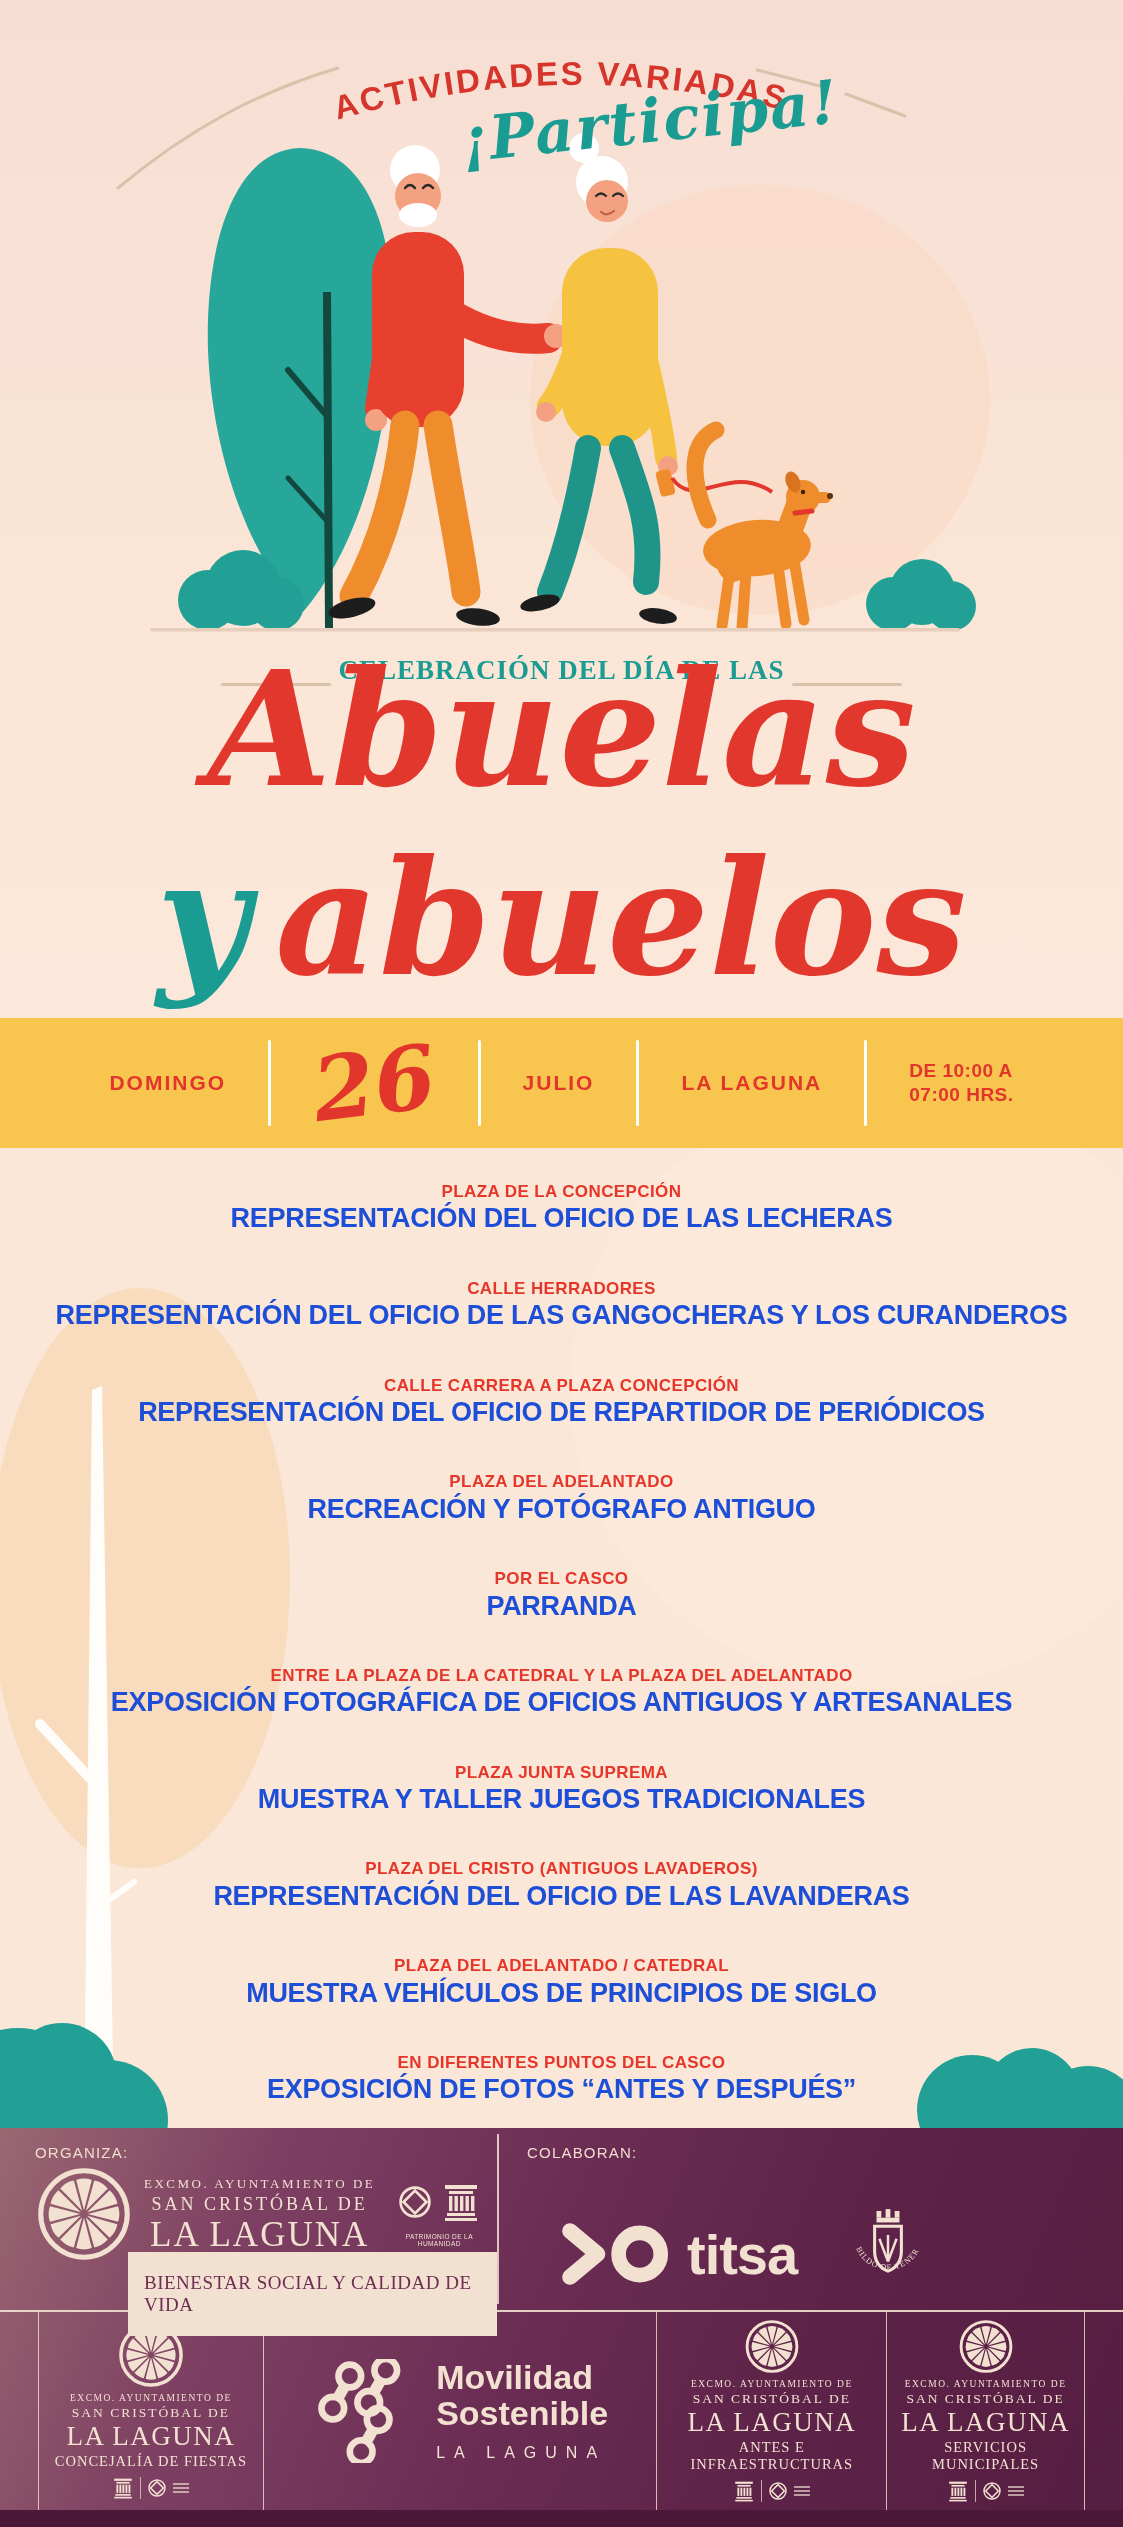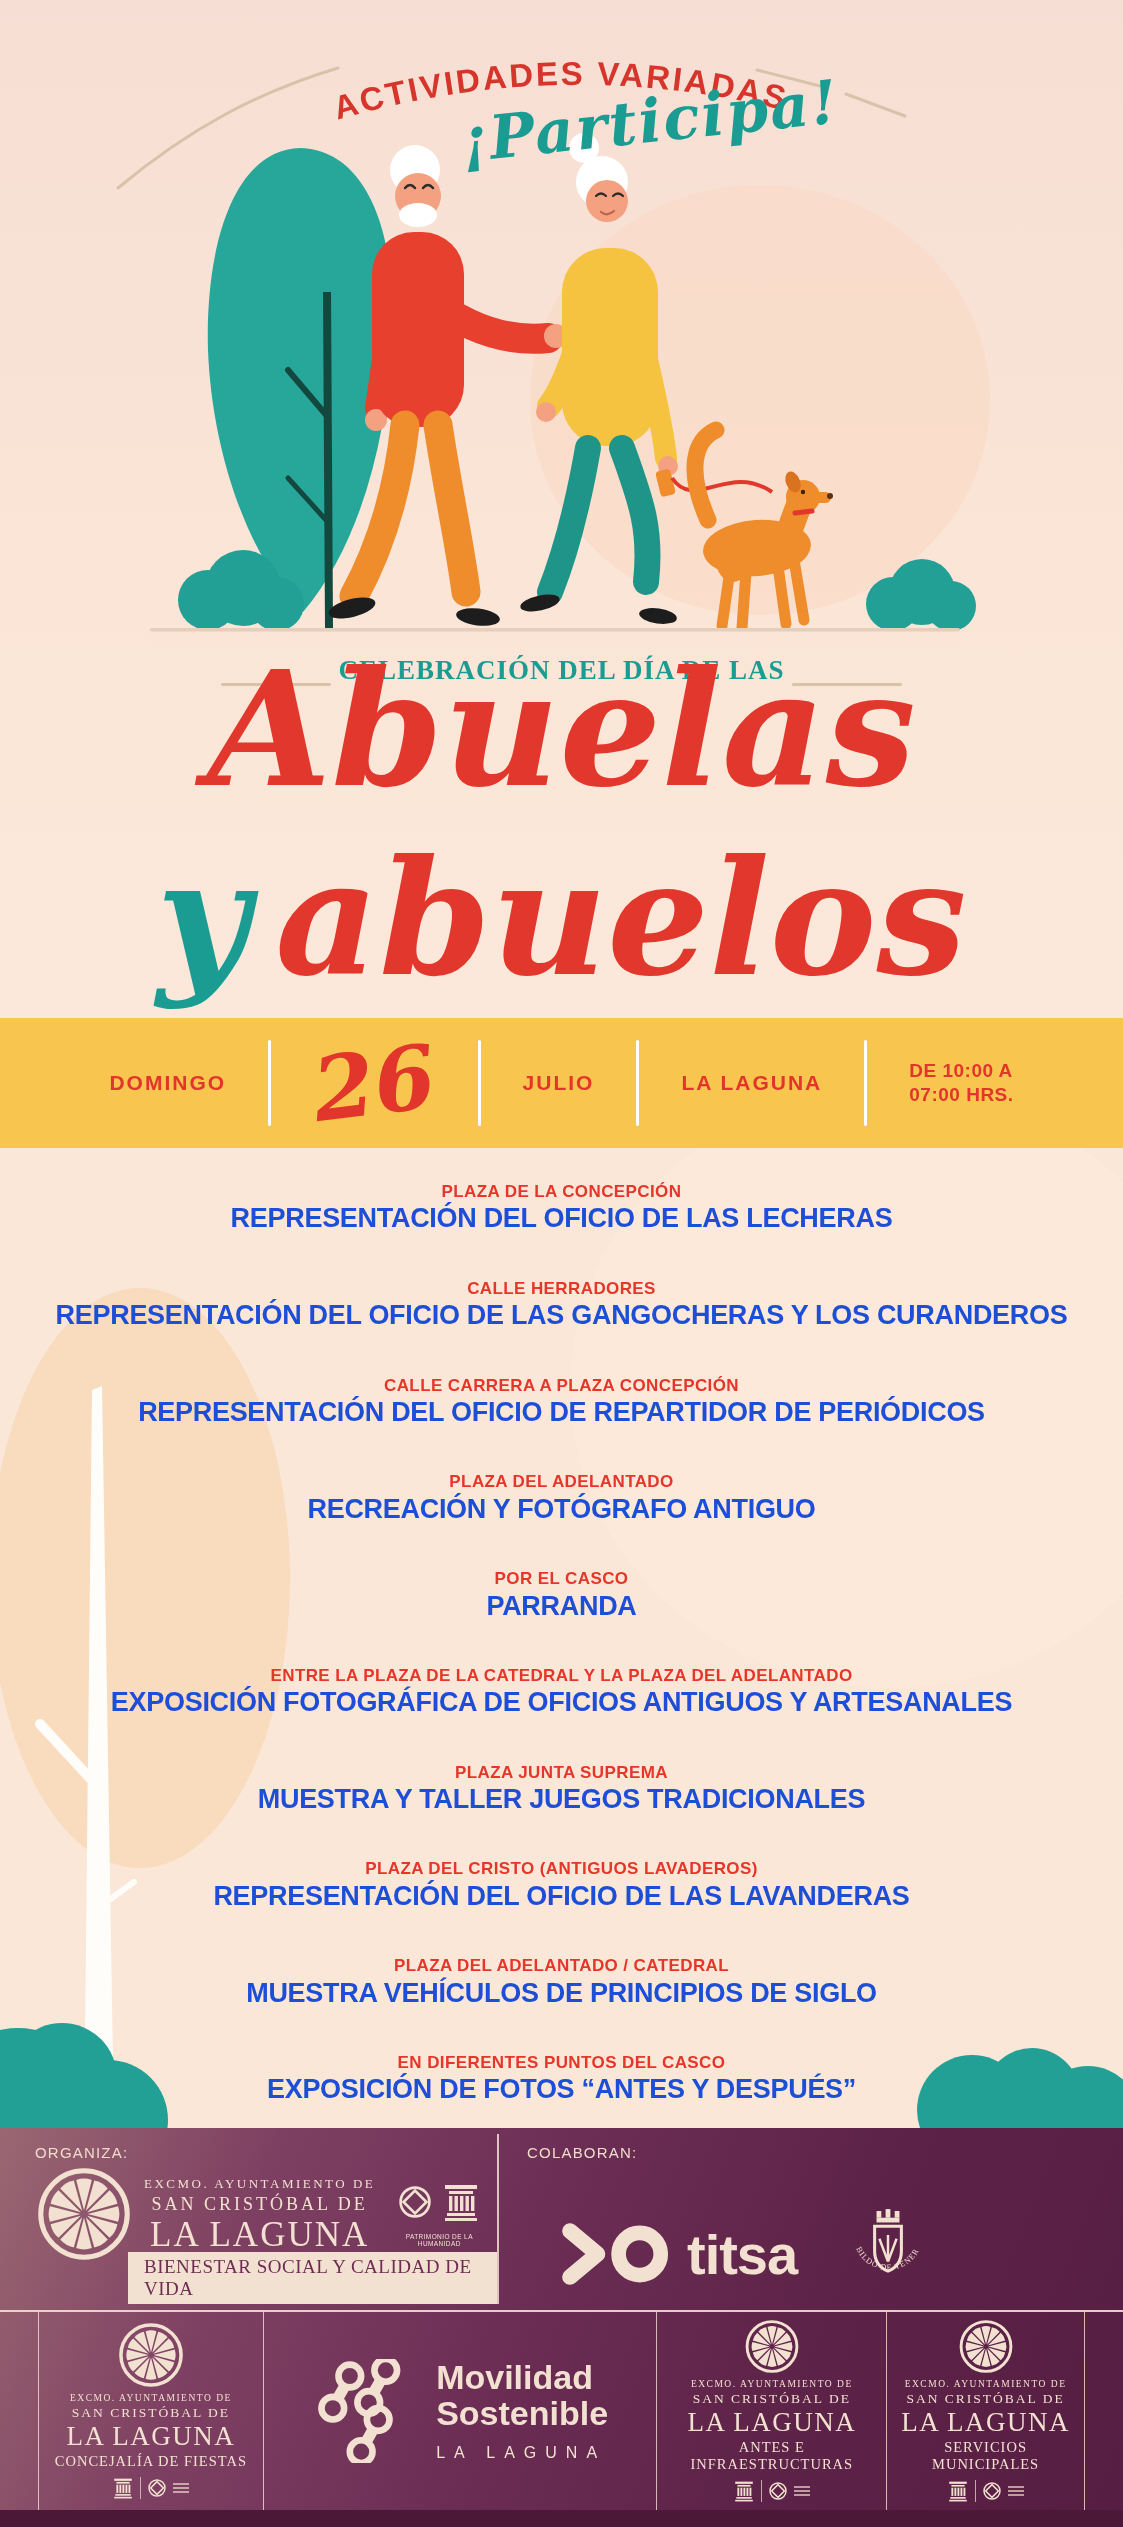--- a/index.html
+++ b/index.html
@@ -65,21 +65,21 @@
   .wheel{ color:#f2e1d1; }
   .ayto-lines{ text-align:center; font-family:"Liberation Serif", serif; }
   .ayto-l1{ font-size:13px; letter-spacing:2.5px; }
   .ayto-l2{ font-size:18px; letter-spacing:3px; margin-top:2px; }
   .ayto-l3{ font-size:35px; letter-spacing:2px; line-height:1; margin-top:2px; }
   .emblems{ display:flex; align-items:center; gap:8px; flex-direction:column; }
   .emblems-row{ display:flex; align-items:center; gap:8px; }
   .patri-cap{ font-size:6.5px; letter-spacing:.4px; margin-top:3px; width:100px; text-align:center; }
   .bienestar{ position:absolute; top:124px; left:128px; background:#f2e1d1; color:#702d54;
               font-family:"Liberation Serif", serif; font-size:19px; letter-spacing:.5px;
-              padding:4px 16px; }
+              padding:20px 16px; }
   .collab-row{ position:absolute; top:78px; left:60px; display:flex; align-items:center; gap:48px; }
   .titsa{ display:flex; align-items:center; gap:18px; }
   .titsa-word{ font-size:56px; font-weight:bold; letter-spacing:-1px; color:#f2e1d1; }
   .f-hr{ height:2px; background:rgba(242,225,209,.9); }
   .f-bottom{ height:198px; margin:0 38px; display:flex; align-items:stretch;
              border-left:1.5px solid rgba(242,225,209,.8); border-right:1.5px solid rgba(242,225,209,.8); }
   .f-cell{ display:flex; flex-direction:column; align-items:center; justify-content:center;
            border-right:1.5px solid rgba(242,225,209,.8); padding:8px 4px; }
   .f-cell:last-child{ border-right:none; }
   .f-cell .ayto-l1{ font-size:9.5px; letter-spacing:1.5px; }

